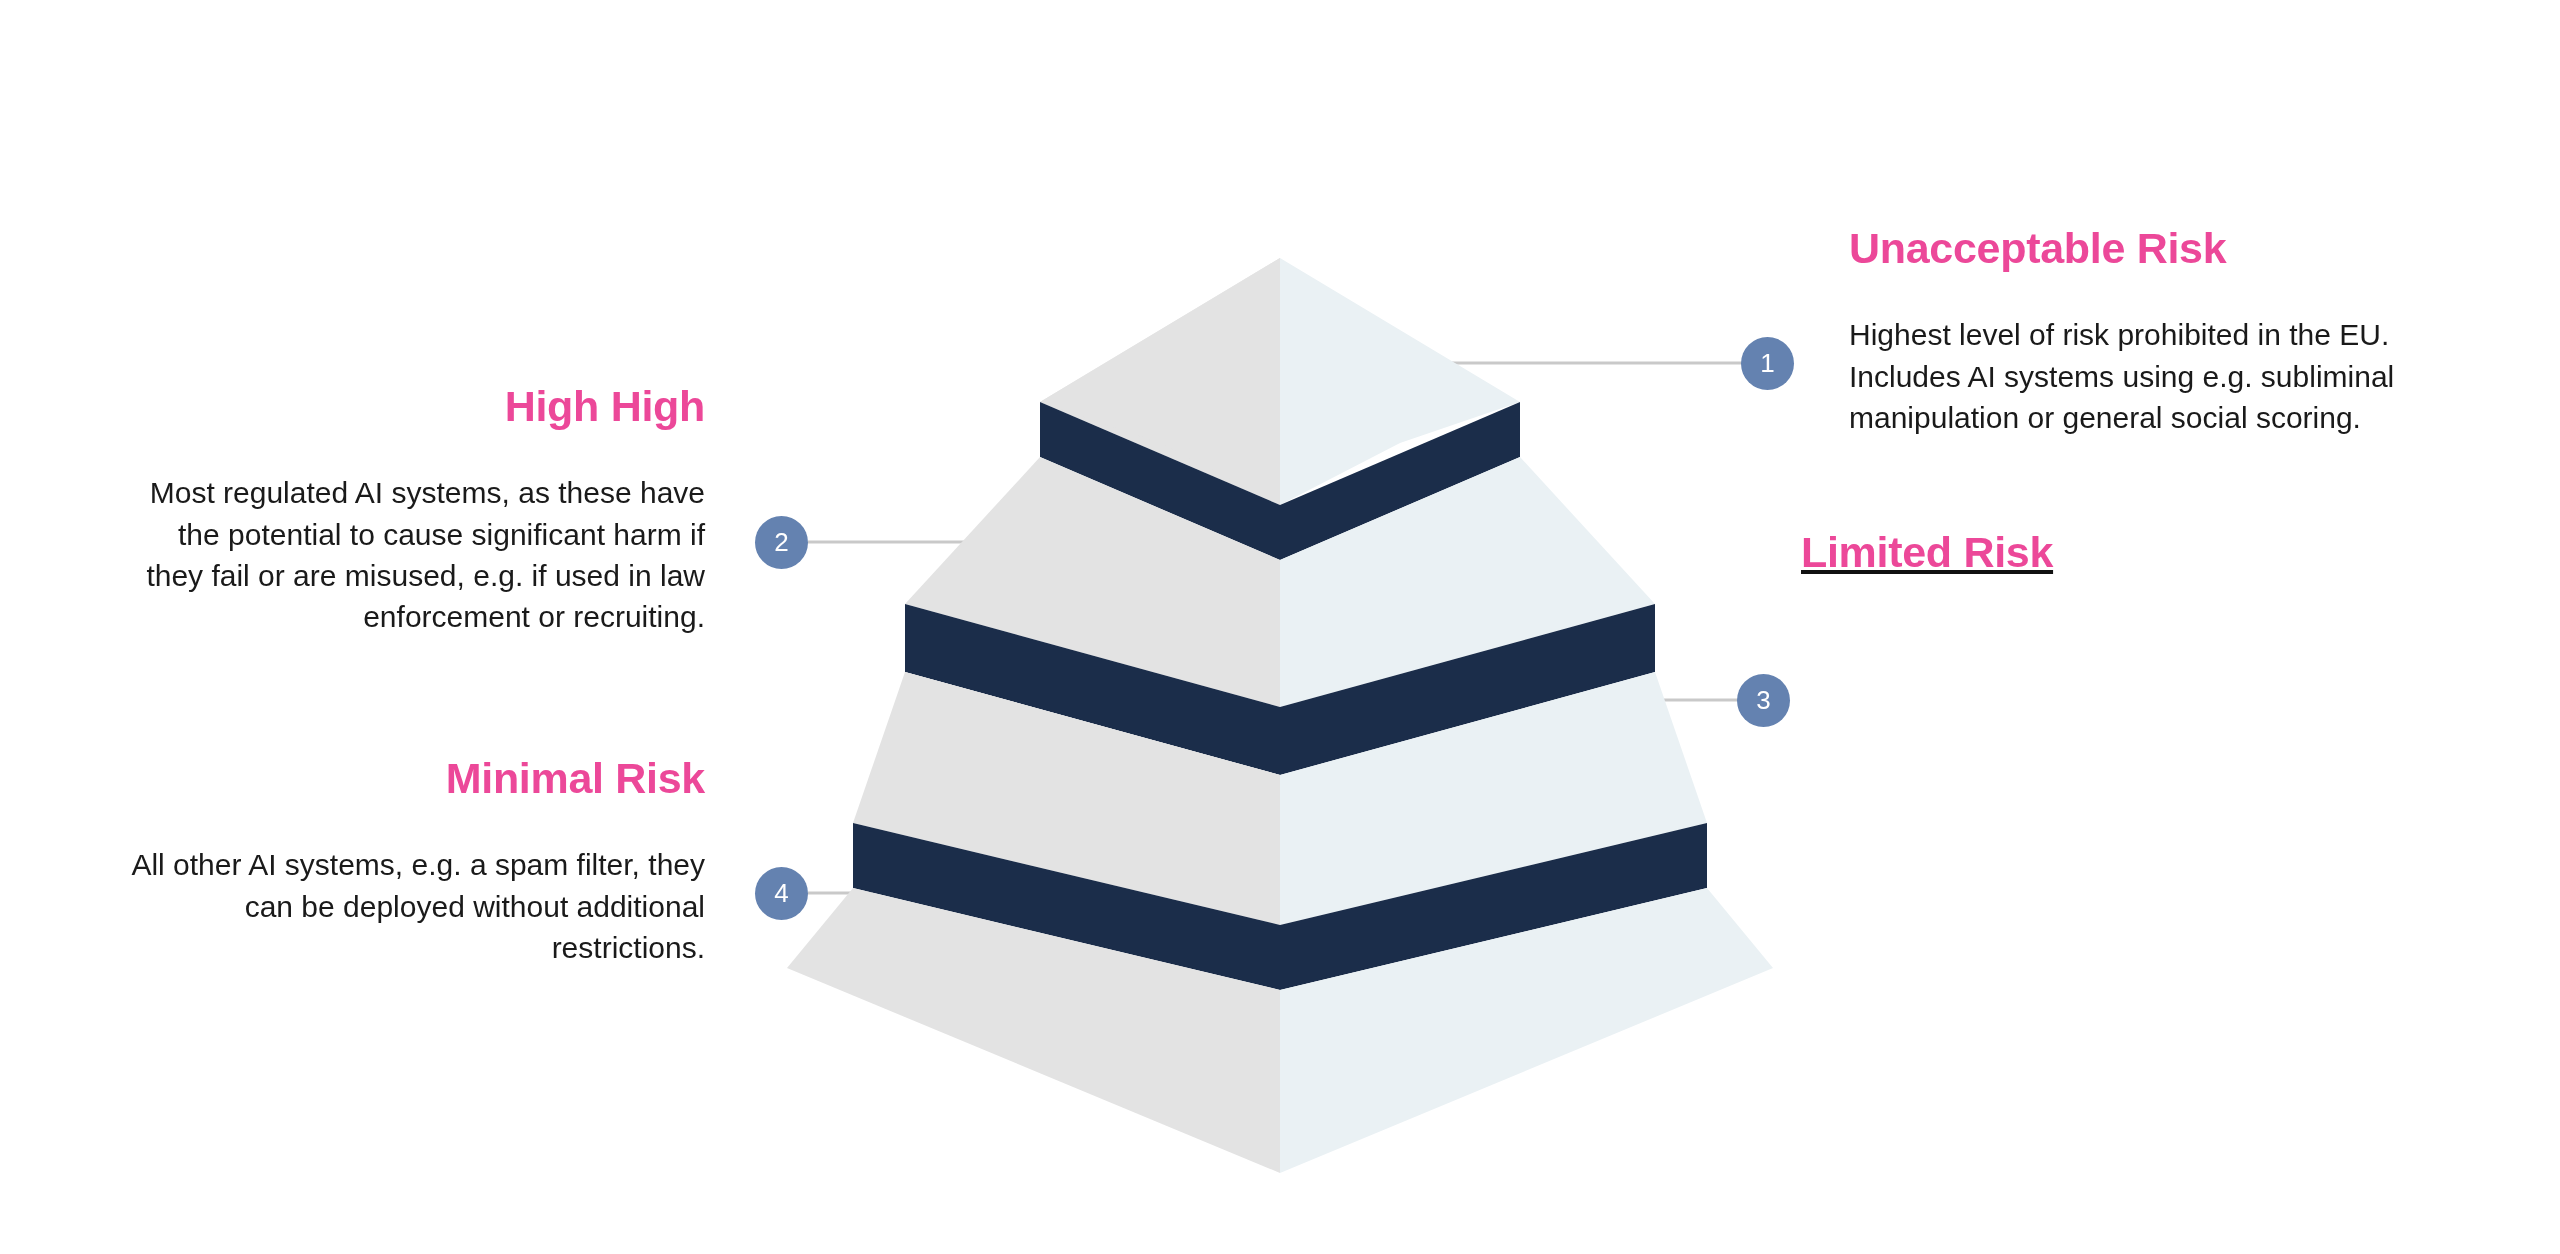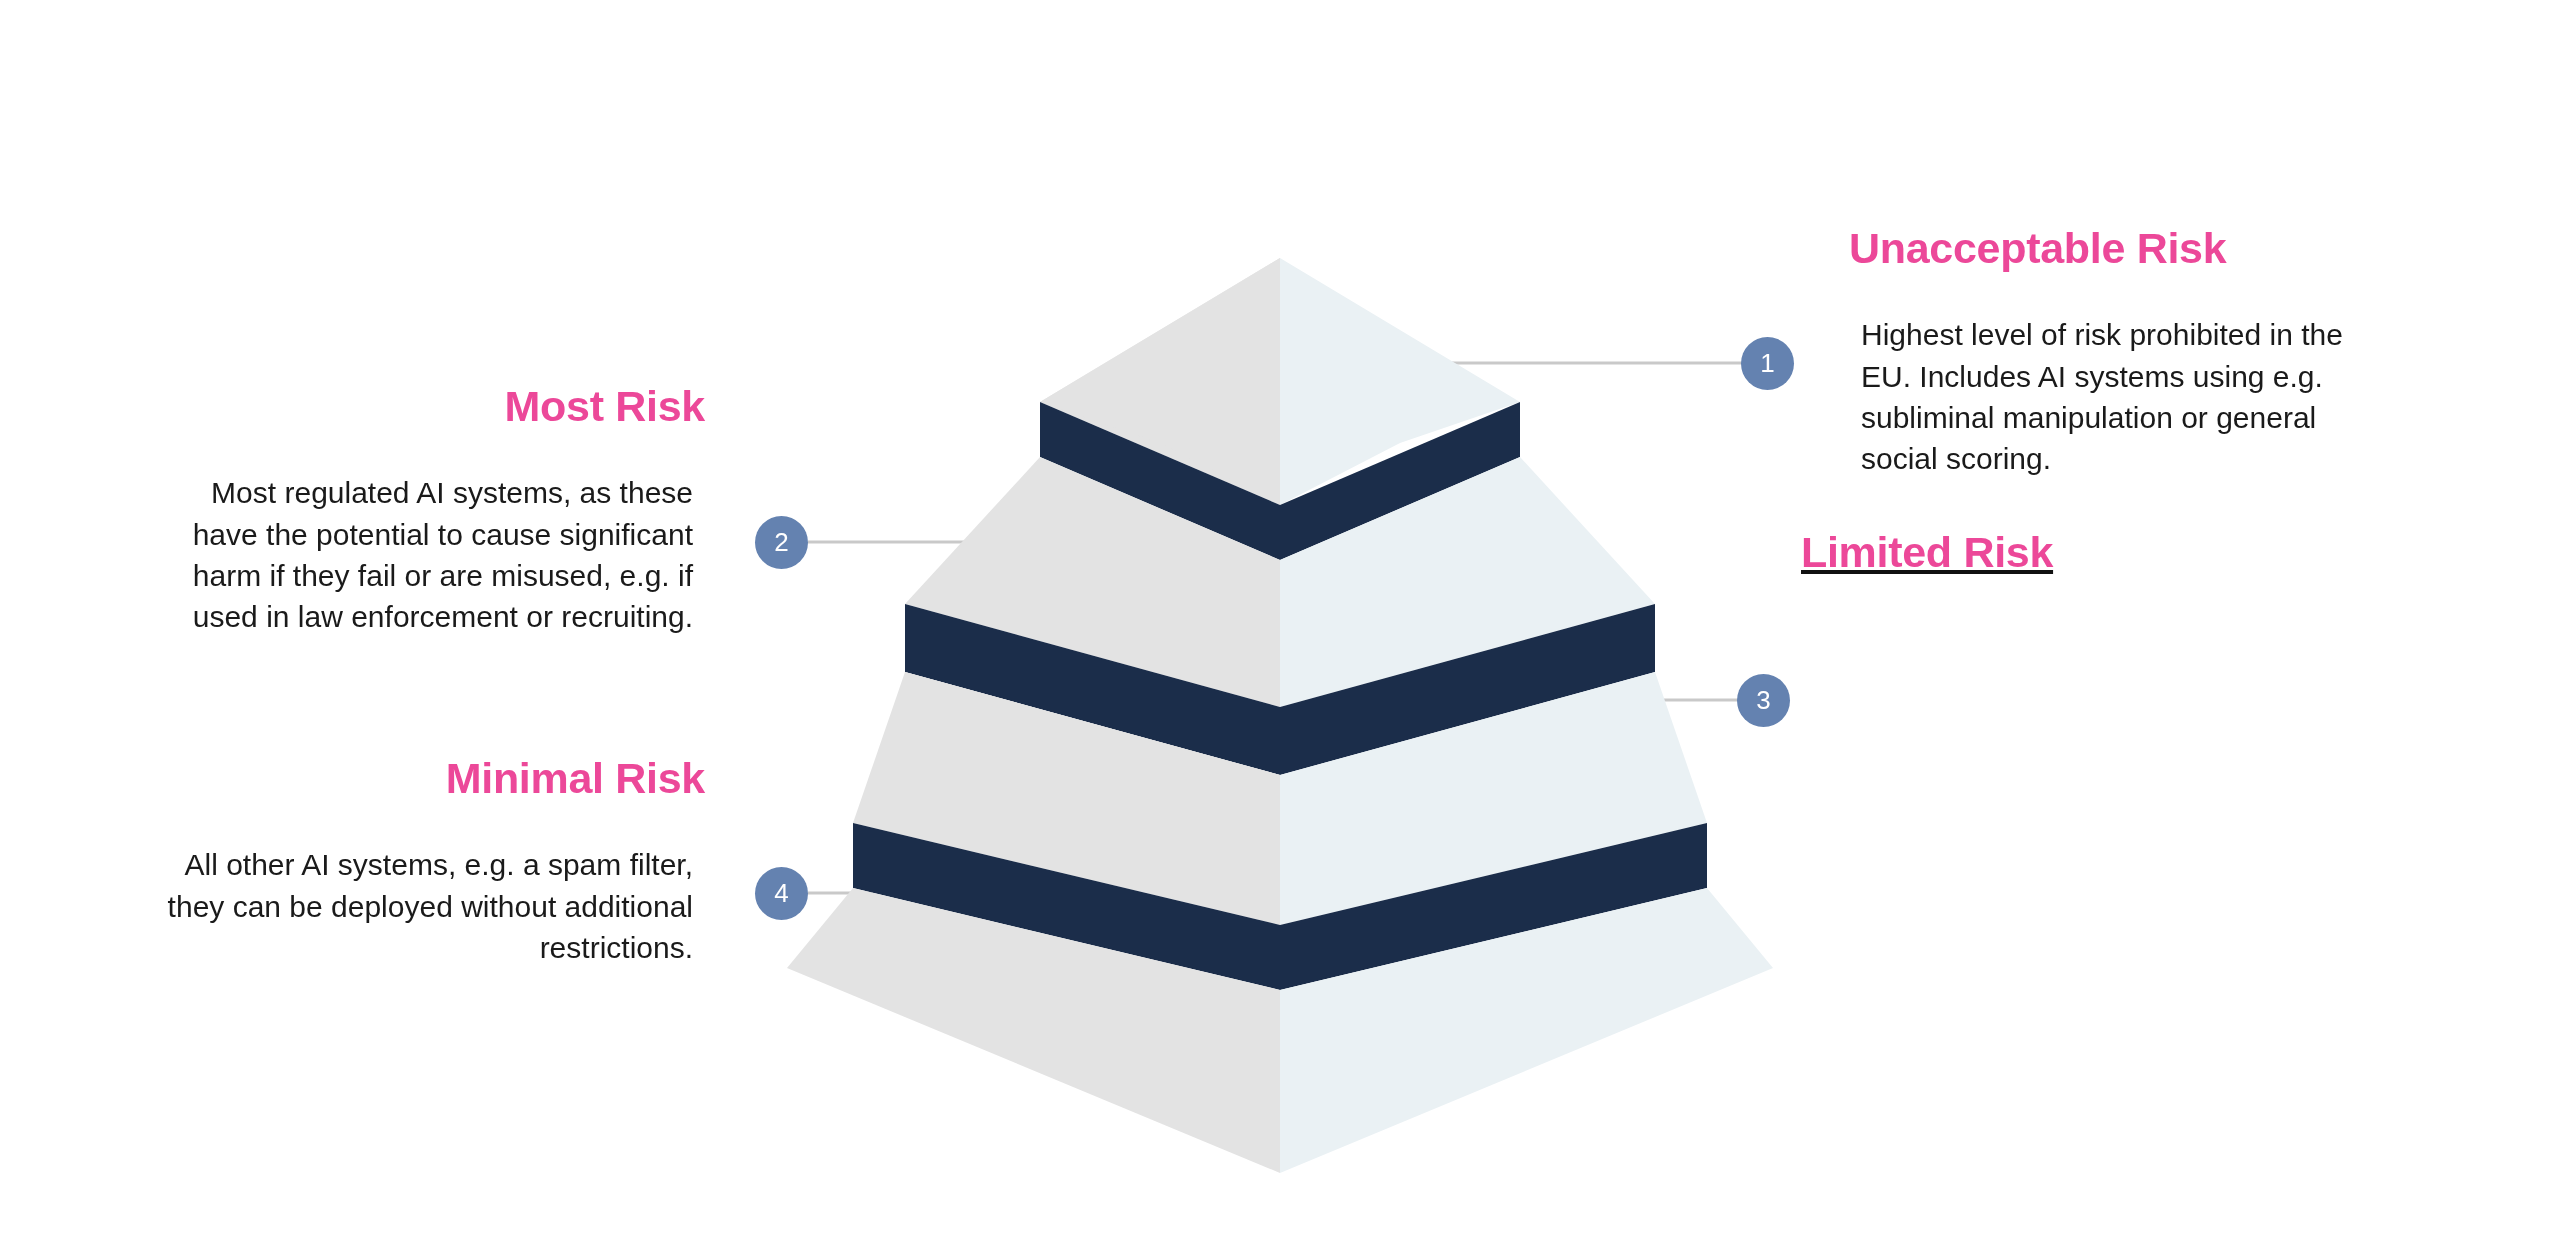--- a/index.html
+++ b/index.html
@@ -43,21 +43,21 @@
     letter-spacing: -0.3px;
     line-height: 1.12;
     color: #ec4899;
     margin: 0;
   }
   .callout .body {
     font-size: 30px;
     font-weight: normal;
     line-height: 1.38;
     color: #1a1a1a;
-    margin: 12px;
+    margin: 0;
   }
 
   
   .callout.right-side {
     text-align: left;
   }
   
   .callout.left-side {
     text-align: right;
   }
@@ -154,21 +154,21 @@
   <div class="callout right-side" id="callout-unacceptable">
     <h2 class="title">Unacceptable Risk</h2>
     <p class="body">Highest level of risk prohibited in the EU. Includes AI systems using e.g. subliminal manipulation or general social scoring.</p>
   </div>
 
   <div class="callout right-side" id="callout-limited">
     <h2 class="title">Limited Risk</h2>
   </div>
 
   <div class="callout left-side" id="callout-high">
-    <h2 class="title">Most Risk</h2>
+    <h2 class="title">High High</h2>
     <p class="body">Most regulated AI systems, as these have the potential to cause significant harm if they fail or are misused, e.g. if used in law enforcement or recruiting.</p>
   </div>
 
   <div class="callout left-side" id="callout-minimal">
     <h2 class="title">Minimal Risk</h2>
     <p class="body">All other AI systems, e.g. a spam filter, they can be deployed without additional restrictions.</p>
   </div>
 
 </div>
 

